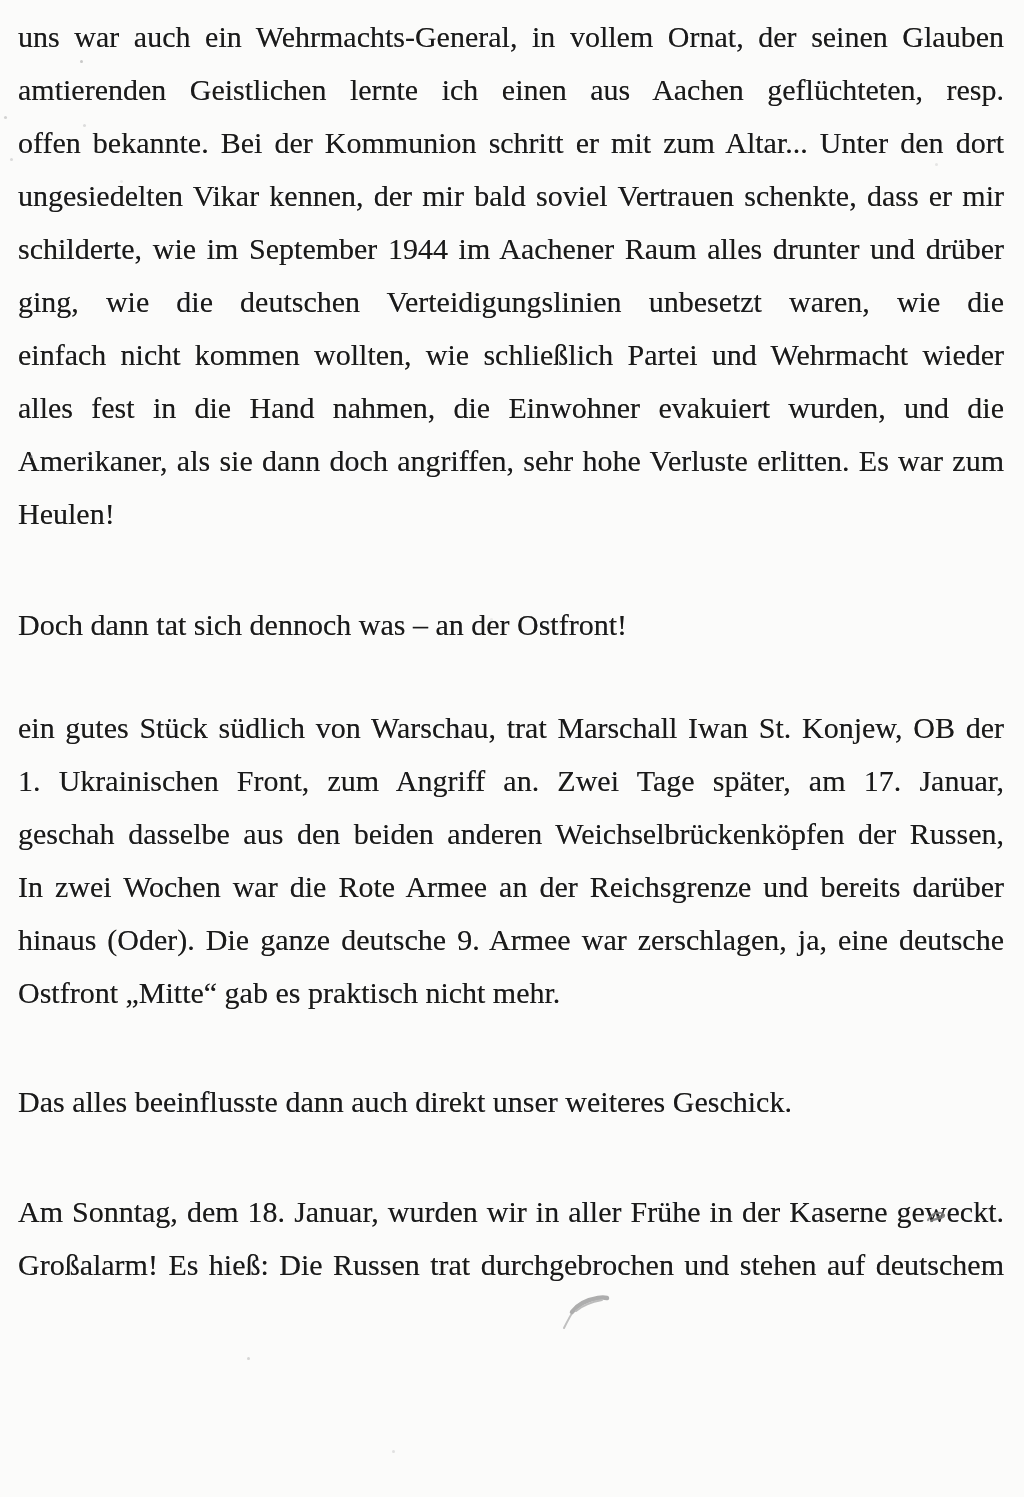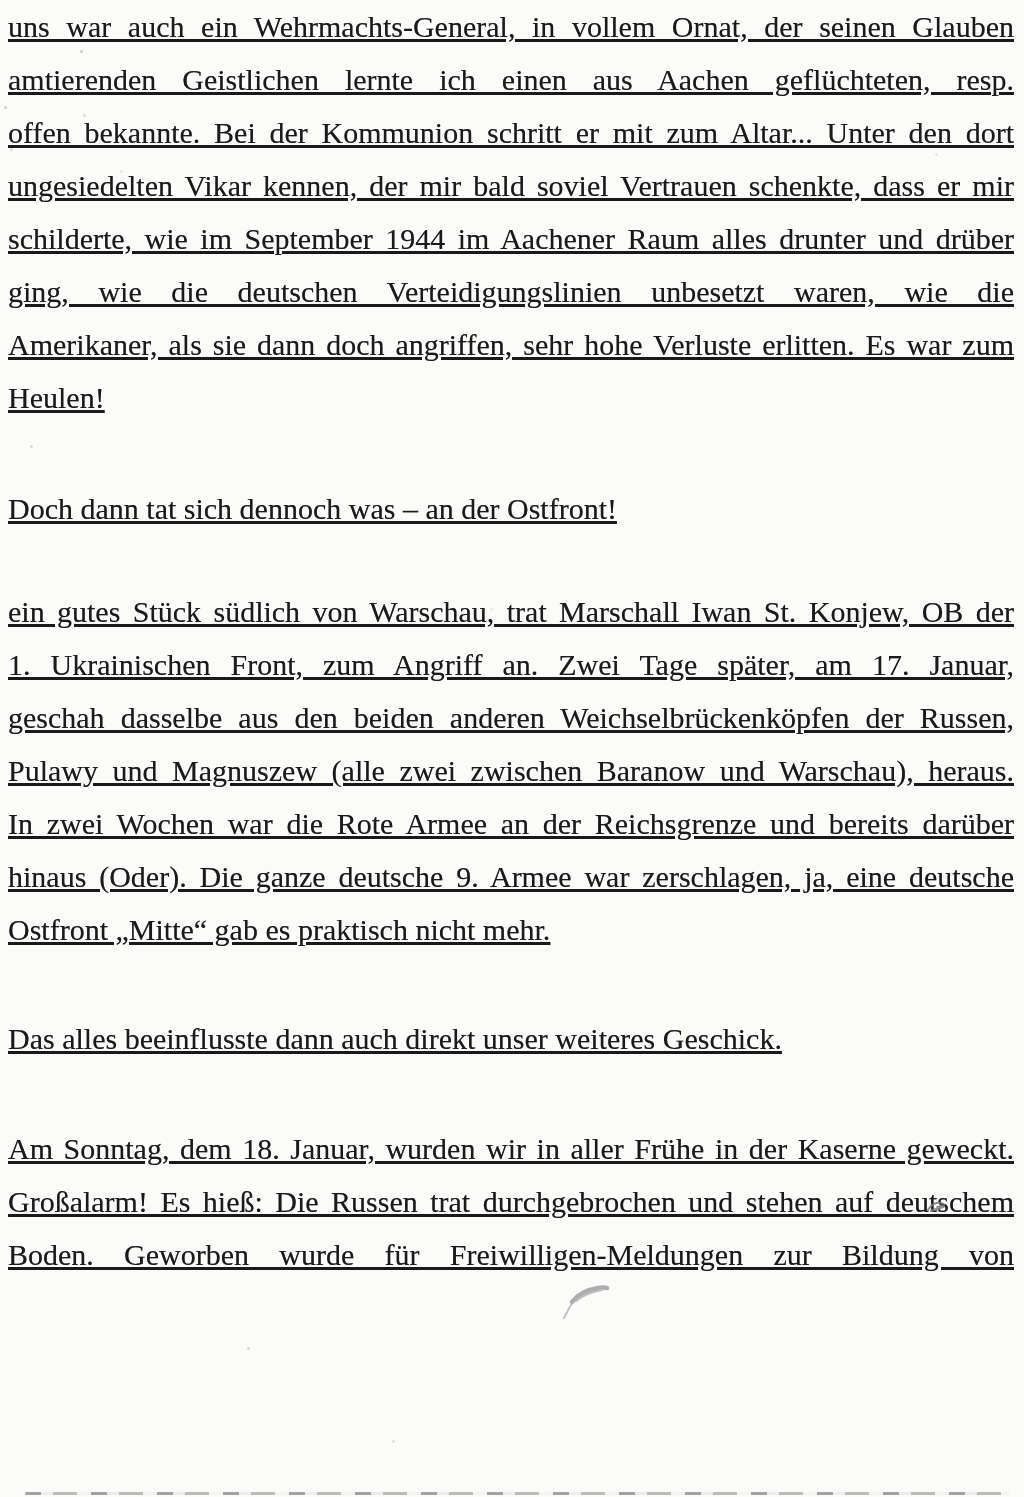--- a/index.html
+++ b/index.html
@@ -12,21 +12,21 @@
     position: relative;
     width: 1024px; height: 1497px;
     box-sizing: border-box;
     padding: 0 10px 0 8px;
     font-family: "Liberation Serif", "DejaVu Serif", serif;
     font-size: 30px;
     line-height: 53px;
     color: #1a1a1a;
     text-shadow: 0 0 0.5px rgba(25,25,25,0.55);
   }
-  .para { margin: 0; text-decoration: underline; }
+  .para { margin: 10px; }
   .g1 { margin-bottom: 58px; }
   .g2 { margin-bottom: 50px; }
   .g3 { margin-bottom: 56px; }
   .g4 { margin-bottom: 57px; }
   .line {
     height: 53px;
     overflow: hidden;
     text-align: justify;
     text-align-last: justify;
   }
@@ -66,46 +66,46 @@
 
 <div class="page">
 
   <div class="para g1">
     <div class="line">uns war auch ein Wehrmachts-General, in vollem Ornat, der seinen Glauben</div>
     <div class="line">amtierenden Geistlichen lernte ich einen aus Aachen geflüchteten, resp.</div>
     <div class="line">offen bekannte. Bei der Kommunion schritt er mit zum Altar... Unter den dort</div>
     <div class="line">ungesiedelten Vikar kennen, der mir bald soviel Vertrauen schenkte, dass er mir</div>
     <div class="line">schilderte, wie im September 1944 im Aachener Raum alles drunter und drüber</div>
     <div class="line">ging, wie die deutschen Verteidigungslinien unbesetzt waren, wie die</div>
+    <div class="line">einfach nicht kommen wollten, wie schließlich Partei und Wehrmacht wieder</div>
+    <div class="line">alles fest in die Hand nahmen, die Einwohner evakuiert wurden, und die</div>
     <div class="line">Amerikaner, als sie dann doch angriffen, sehr hohe Verluste erlitten. Es war zum</div>
     <div class="line flush">Heulen!</div>
   </div>
 
   <div class="para g2">
     <div class="line flush">Doch dann tat sich dennoch was – an der Ostfront!</div>
   </div>
 
   <div class="para g3">
     <div class="line">ein gutes Stück südlich von Warschau, trat Marschall Iwan St. Konjew, OB der</div>
     <div class="line">1. Ukrainischen Front, zum Angriff an. Zwei Tage später, am 17. Januar,</div>
     <div class="line">geschah dasselbe aus den beiden anderen Weichselbrückenköpfen der Russen,</div>
-    <div class="line">Pulawy und Magnuszew (alle zwei zwischen Baranow und Warschau), heraus.</div>
     <div class="line">In zwei Wochen war die Rote Armee an der Reichsgrenze und bereits darüber</div>
     <div class="line">hinaus (Oder). Die ganze deutsche 9. Armee war zerschlagen, ja, eine deutsche</div>
     <div class="line flush">Ostfront „Mitte“ gab es praktisch nicht mehr.</div>
   </div>
 
   <div class="para g4">
     <div class="line flush">Das alles beeinflusste dann auch direkt unser weiteres Geschick.</div>
   </div>
 
   <div class="para">
     <div class="line">Am Sonntag, dem 18. Januar, wurden wir in aller Frühe in der Kaserne geweckt.</div>
     <div class="line">Großalarm! Es hieß: Die Russen trat durchgebrochen und stehen auf deutschem</div>
-    <div class="line">Boden. Geworben wurde für Freiwilligen-Meldungen zur Bildung von</div>
   </div>
 
   <svg class="artifact speck" viewBox="0 0 22 18">
     <path d="M2,12 C5,7 10,4 15,5 C18,6 19,8 17,9 C13,11 8,11 5,13" fill="none" stroke="#7d7d7d" stroke-width="2.2" stroke-linecap="round"></path>
     <path d="M11,9 L18,7" fill="none" stroke="#6a6a6a" stroke-width="1.6" stroke-linecap="round"></path>
   </svg>
 
   <svg class="artifact squiggle" viewBox="0 0 52 40">
     <path d="M6,36 C9,30 12,24 16,18" fill="none" stroke="#b2b2b2" stroke-width="2" stroke-linecap="round"></path>
     <path d="M14,20 C20,12 28,8 40,6 C44,5.4 47,5.6 49,6" fill="none" stroke="#9a9a9a" stroke-width="4.5" stroke-linecap="round"></path>

